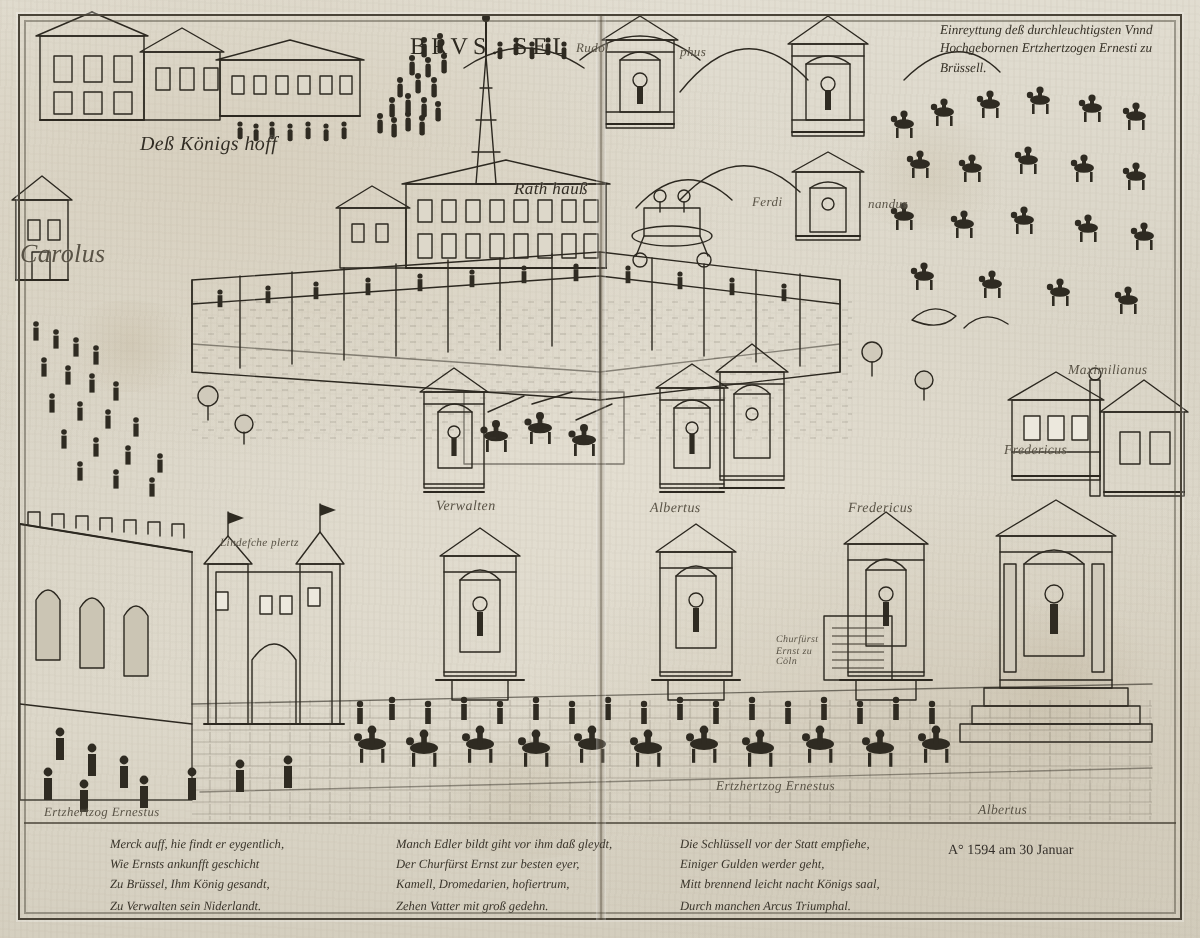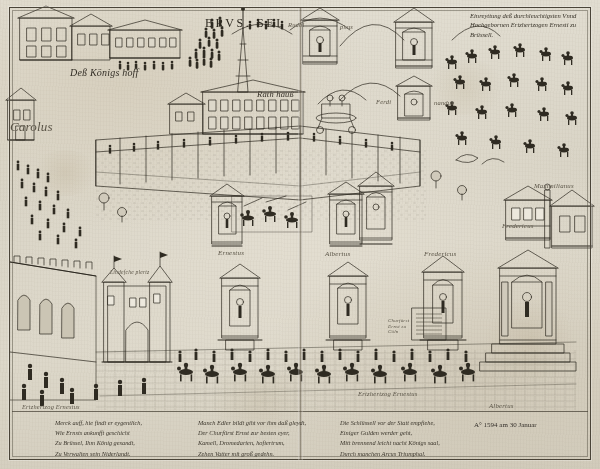--- a/index.html
+++ b/index.html
@@ -967,21 +967,21 @@
 
   <div class="lbl faint" style="left:288px;top:22px;font-size:6.5px;">Rudol</div>
   <div class="lbl faint" style="left:340px;top:24px;font-size:6.5px;">phus</div>
 
   <div class="lbl faint" style="left:376px;top:99px;font-size:6.5px;">Ferdi</div>
   <div class="lbl faint" style="left:434px;top:100px;font-size:6.5px;">nandus</div>
 
   <div class="lbl faint" style="left:534px;top:182px;font-size:6.8px;">Maximilianus</div>
   <div class="lbl faint" style="left:502px;top:222px;font-size:6.8px;">Fredericus</div>
 
-  <div class="lbl faint" style="left:218px;top:250px;font-size:7px;">Ernestus</div>
+  <div class="lbl faint" style="left:218px;top:250px;font-size:7px;">Verwalten</div>
   <div class="lbl faint" style="left:325px;top:251px;font-size:7px;">Albertus</div>
   <div class="lbl faint" style="left:424px;top:251px;font-size:7px;">Fredericus</div>
 
   <div class="lbl faint" style="left:110px;top:269px;font-size:5.6px;width:40px;white-space:normal;line-height:1.15;">Lindefche plertz</div>
 
   <div class="lbl faint" style="left:388px;top:318px;font-size:5px;width:30px;white-space:normal;line-height:1.12;">Churfürst Ernst zu Cöln</div>
 
   <div class="lbl faint" style="left:358px;top:391px;font-size:6.6px;">Ertzhertzog Ernestus</div>
   <div class="lbl faint" style="left:22px;top:404px;font-size:6.4px;">Ertzhertzog Ernestus</div>
   <div class="lbl faint" style="left:489px;top:402px;font-size:6.8px;">Albertus</div>

